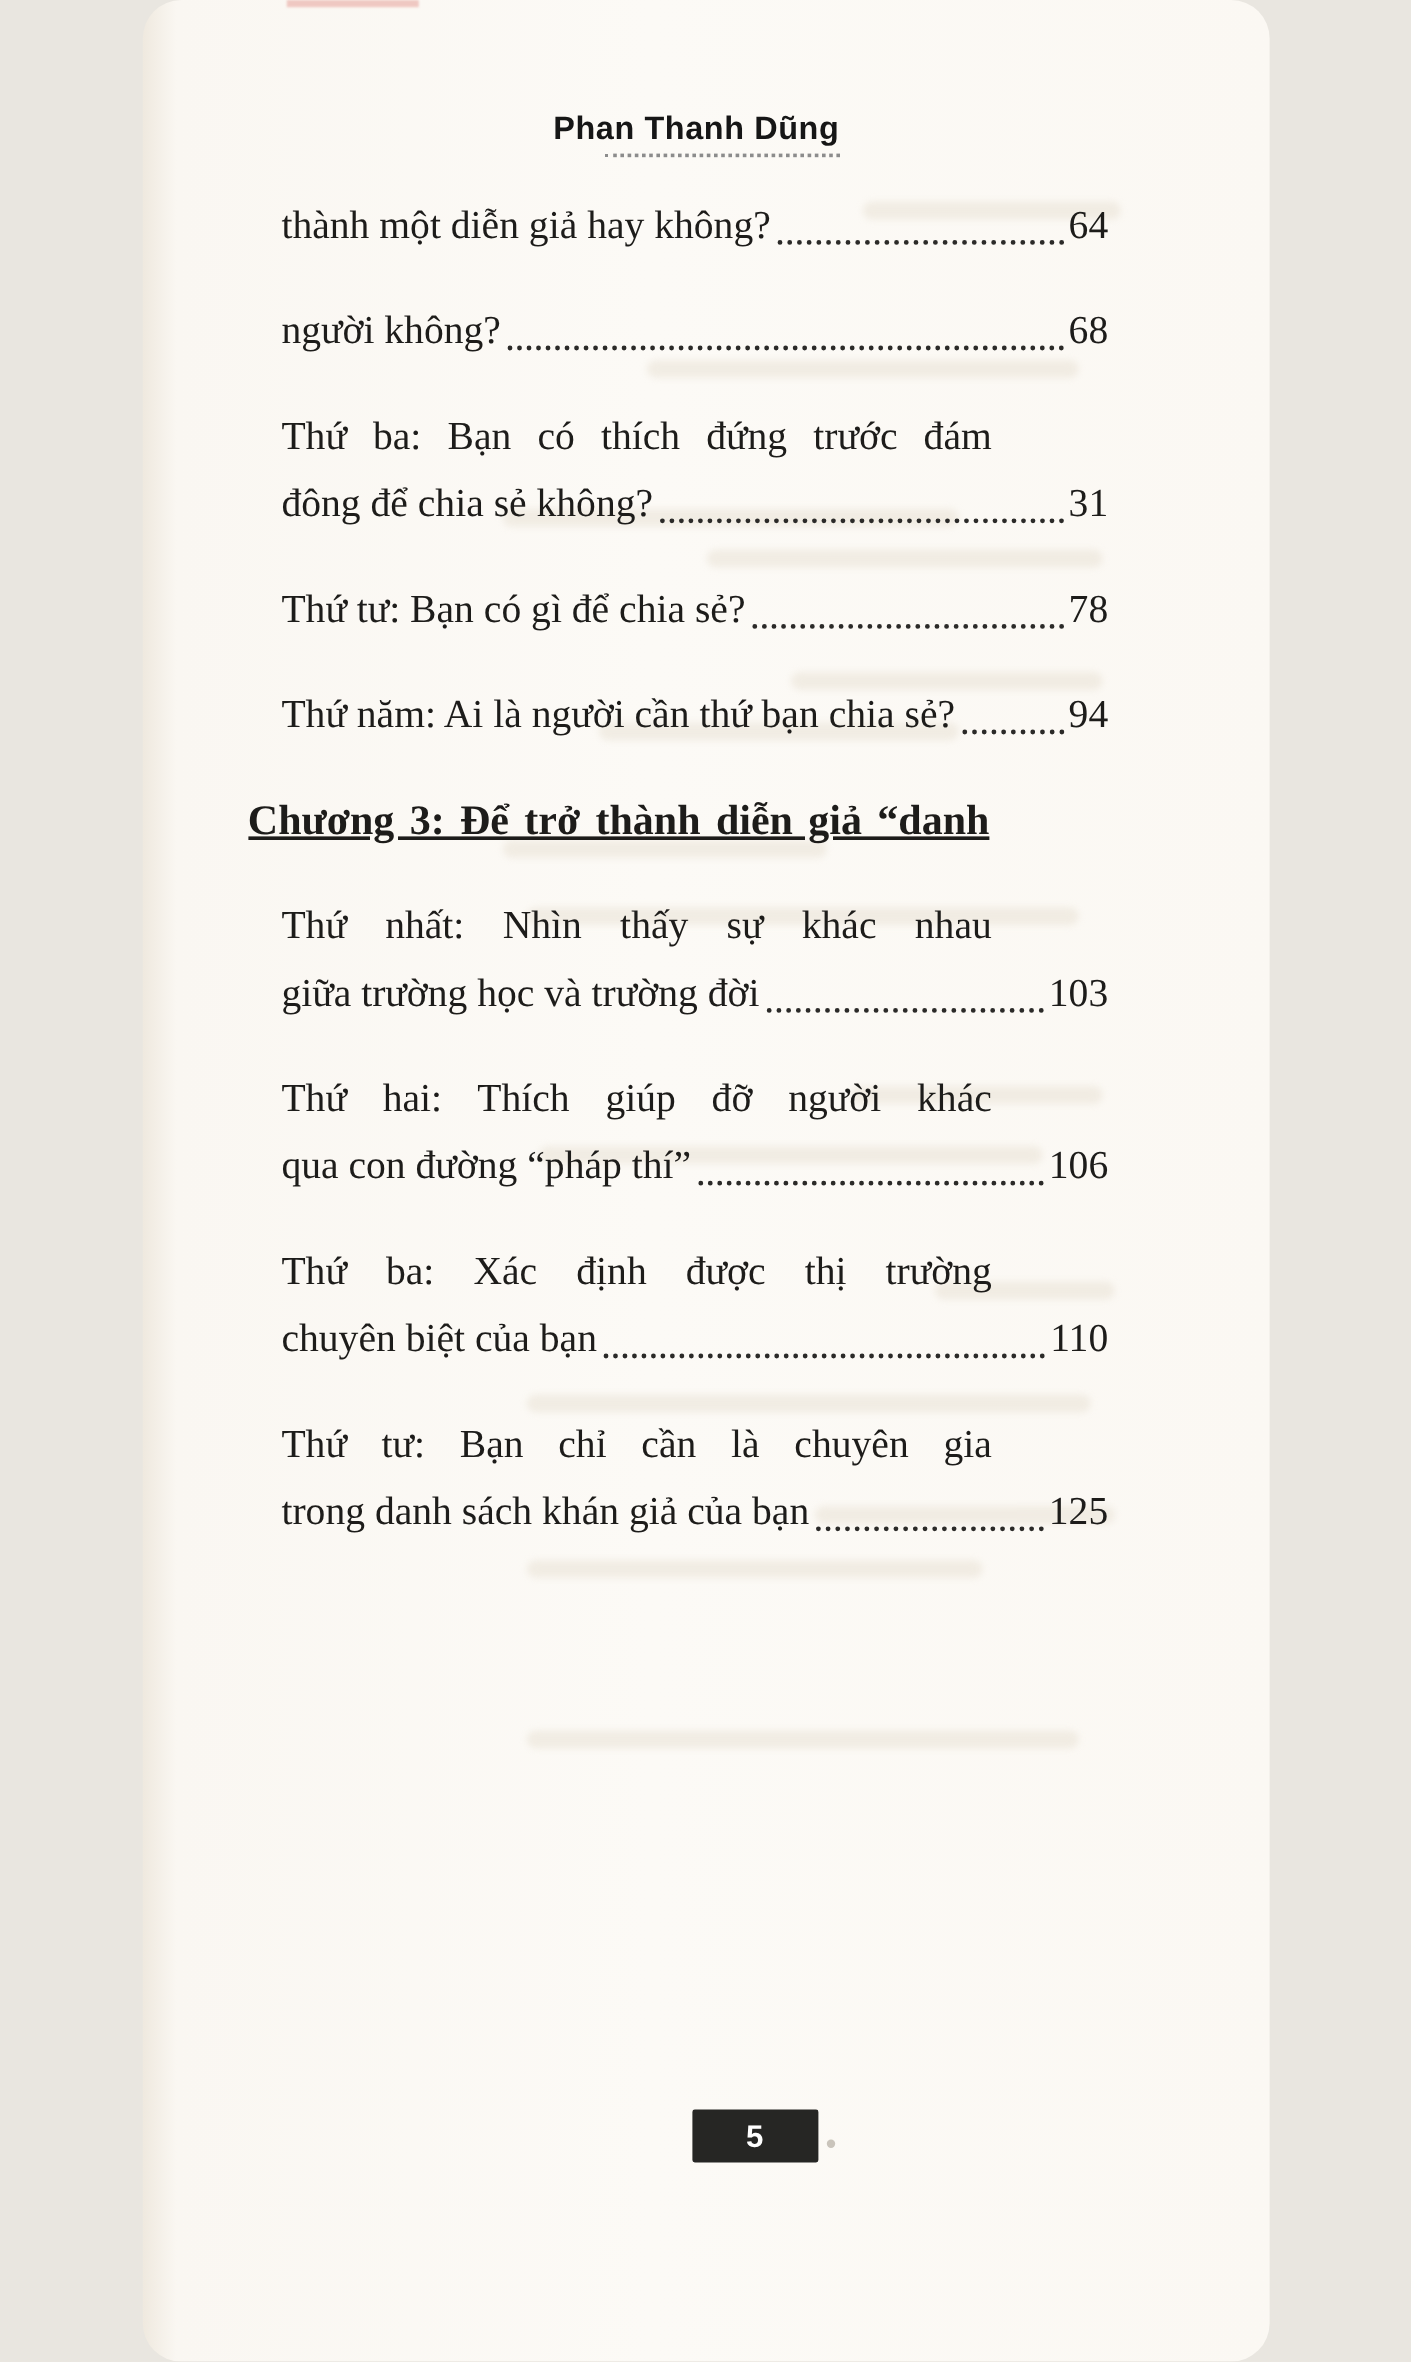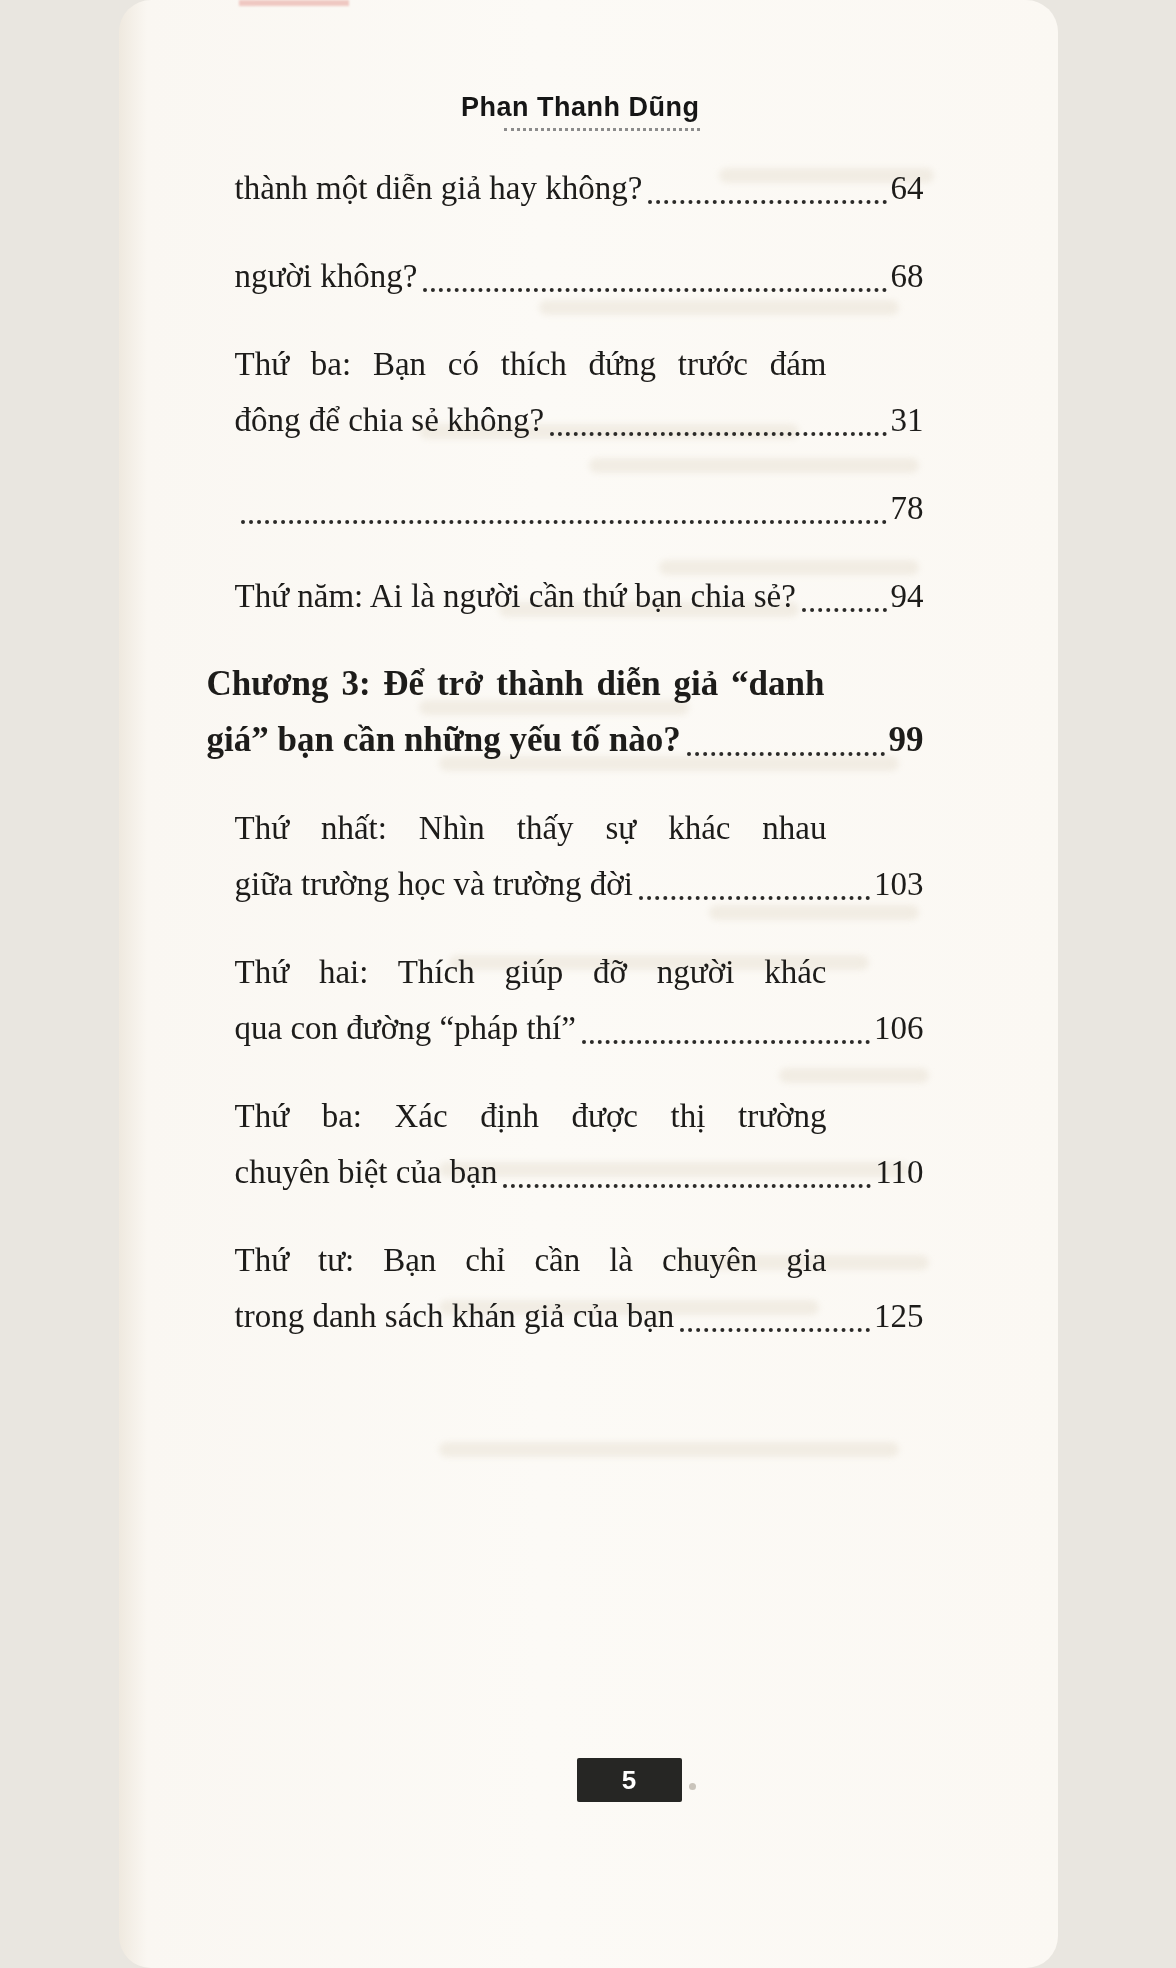--- a/index.html
+++ b/index.html
@@ -41,21 +41,21 @@
     border-bottom: 3px dotted #8c8c8c;
   }
 
   
   .toc {
     position: absolute; left: 88px; top: 160px; width: 717px; z-index: 2;
     font-size: 33px; line-height: 56px;
   }
   .entry { margin-bottom: 32px; }
   .entry.sub { padding-left: 28px; }
-  .entry.chapter { font-weight: bold; font-size: 35px; }
+  .entry.chapter { font-weight: bold; font-size: 35px; text-decoration: underline; }
   .l1 {
     text-align: justify;
     text-align-last: justify;
     height: 56px;
     overflow: hidden;
   }
   .entry.sub .l1 { width: 592px; }
   .entry.chapter .l1 { width: 618px; }
   .l2 { display: flex; align-items: center; width: 100%; }
   .l2 .txt { flex: 0 0 auto; white-space: nowrap; }
@@ -135,40 +135,36 @@
       <div class="l1">Thứ ba: Bạn có thích đứng trước đám</div>
       <div class="l2">
         <span class="txt">đông để chia sẻ không?</span>
         <span class="leader"></span>
         <span class="pg">31</span>
       </div>
     </div>
 
     <div class="entry sub">
       <div class="l2">
+        <span class="txt">Thứ tư: Bạn có gì để chia sẻ?</span>
         <span class="leader"></span>
         <span class="pg">78</span>
       </div>
     </div>
 
     <div class="entry sub">
       <div class="l2">
         <span class="txt">Thứ năm: Ai là người cần thứ bạn chia sẻ?</span>
         <span class="leader"></span>
         <span class="pg">94</span>
       </div>
     </div>
 
     <div class="entry chapter">
       <div class="l1">Chương 3: Để trở thành diễn giả “danh</div>
-      <div class="l2">
-        <span class="txt">giá” bạn cần những yếu tố nào?</span>
-        <span class="leader"></span>
-        <span class="pg">99</span>
-      </div>
     </div>
 
     <div class="entry sub">
       <div class="l1">Thứ nhất: Nhìn thấy sự khác nhau</div>
       <div class="l2">
         <span class="txt">giữa trường học và trường đời</span>
         <span class="leader"></span>
         <span class="pg">103</span>
       </div>
     </div>

